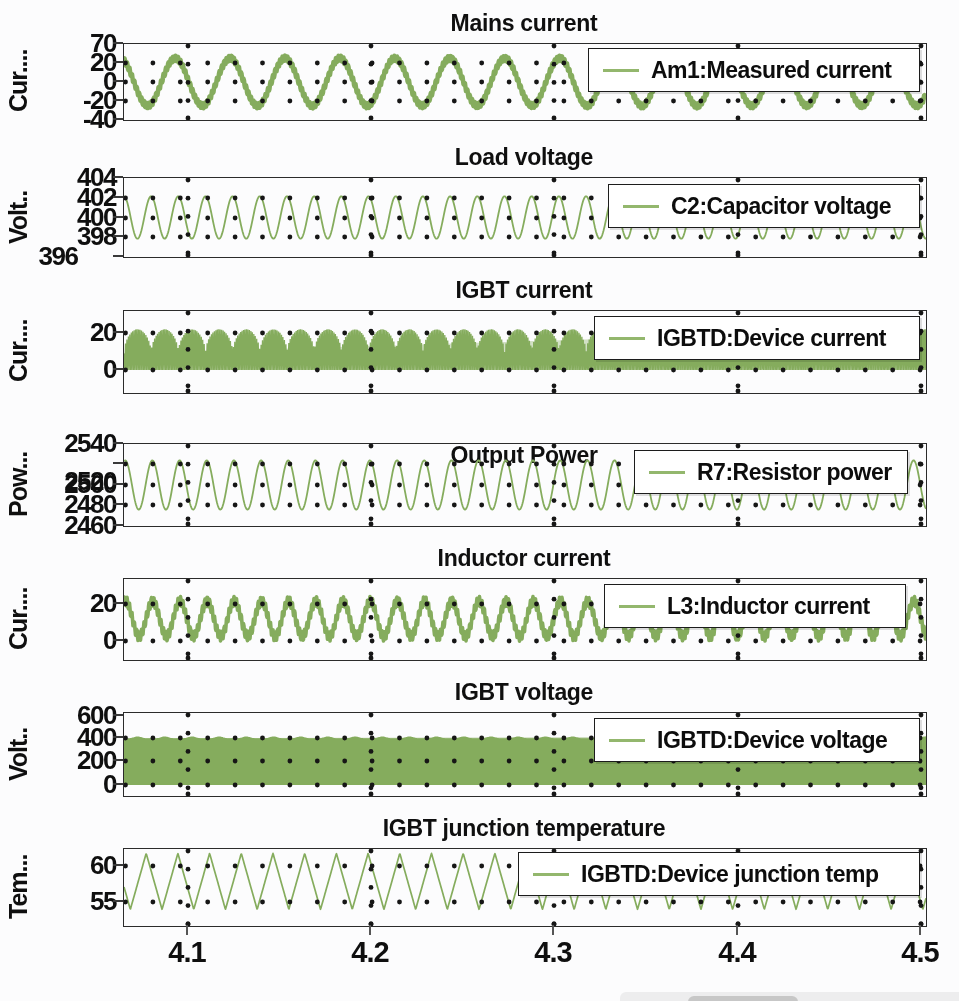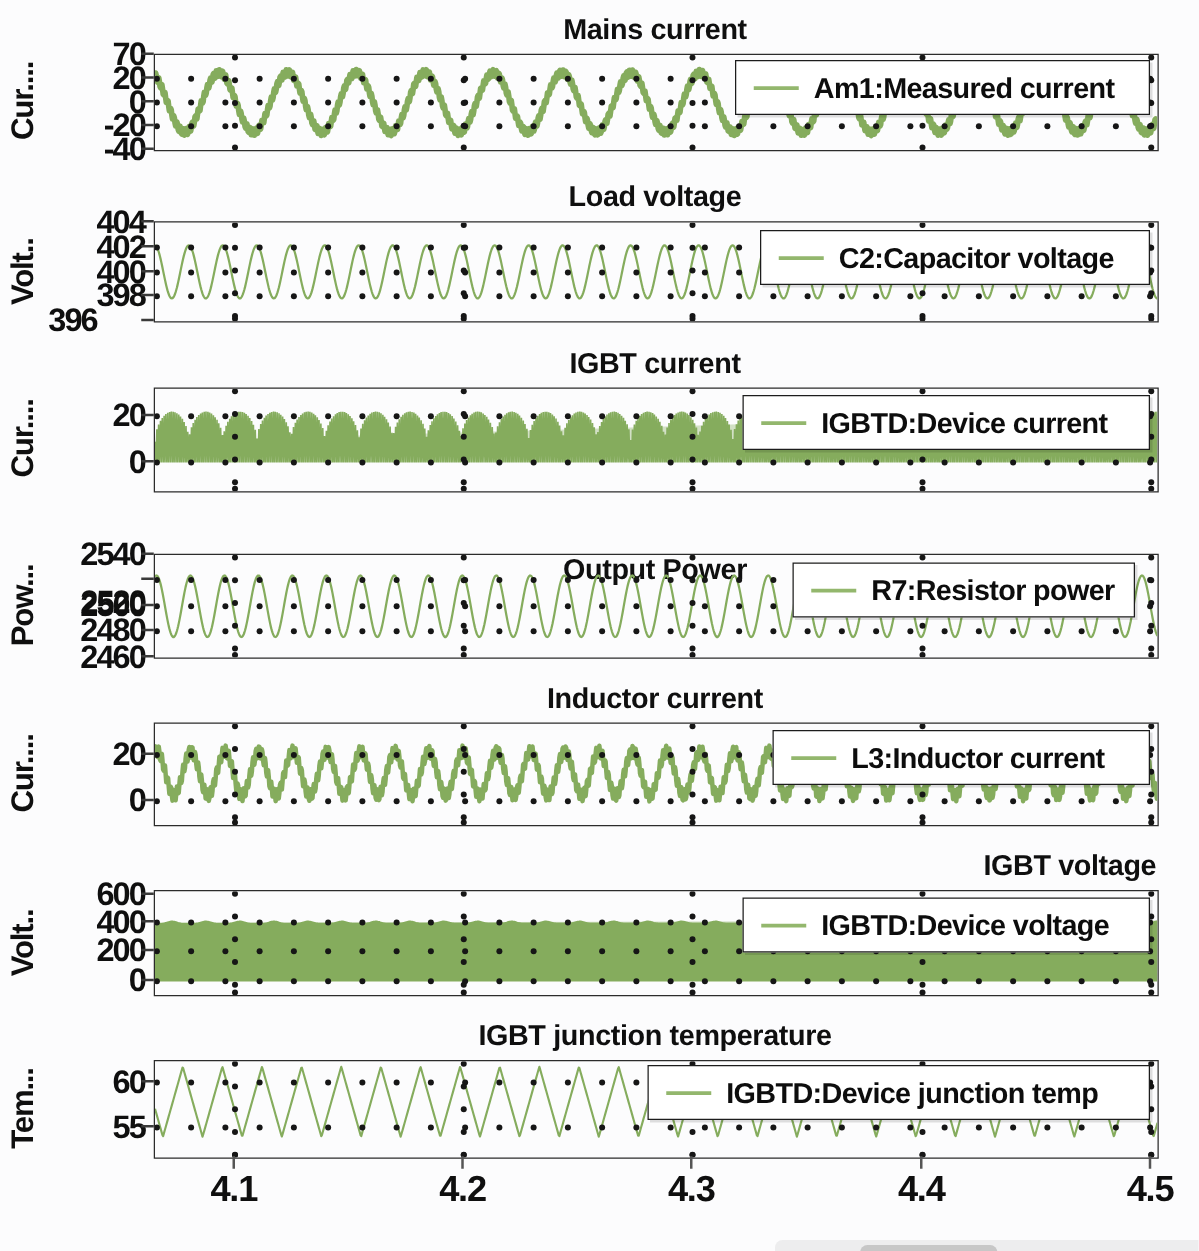--- a/index.html
+++ b/index.html
@@ -680,25 +680,25 @@
           <circle cx="614" cy="79" r="2.4"></circle>
           <circle cx="797" cy="2.0" r="2.4"></circle>
           <circle cx="797" cy="20.2" r="2.4"></circle>
           <circle cx="797" cy="38.4" r="2.4"></circle>
           <circle cx="797" cy="56.6" r="2.4"></circle>
           <circle cx="797" cy="74.8" r="2.4"></circle>
           <circle cx="797" cy="79" r="2.4"></circle>
         </g>
       </svg>
     </div>
-    <div class="legend" style="left: 618px; top: 584px; width: 302px;">
+    <div class="legend" style="left: 604px; top: 584px; width: 302px;">
       <span class="legend-swatch" style="background: rgb(147, 183, 109);"></span>
       <span class="legend-label">L3:Inductor current</span>
     </div>
-    <div class="panel-title" style="top: 679px; text-align: right;">IGBT voltage</div>
+    <div class="panel-title" style="top: 679px;">IGBT voltage</div>
     <div class="ylabel" style="top: 683.5px;">Volt..</div>
     <div class="ytick" style="top: 702px;">600</div>
     <div class="ytickmark" style="top: 714px;"></div>
     <div class="ytick" style="top: 724px;">400</div>
     <div class="ytickmark" style="top: 736px;"></div>
     <div class="ytick" style="top: 747px;">200</div>
     <div class="ytickmark" style="top: 759px;"></div>
     <div class="ytick" style="top: 771px;">0</div>
     <div class="ytickmark" style="top: 783px;"></div>
     <div class="plot-box" style="top: 712px; height: 83px;">

